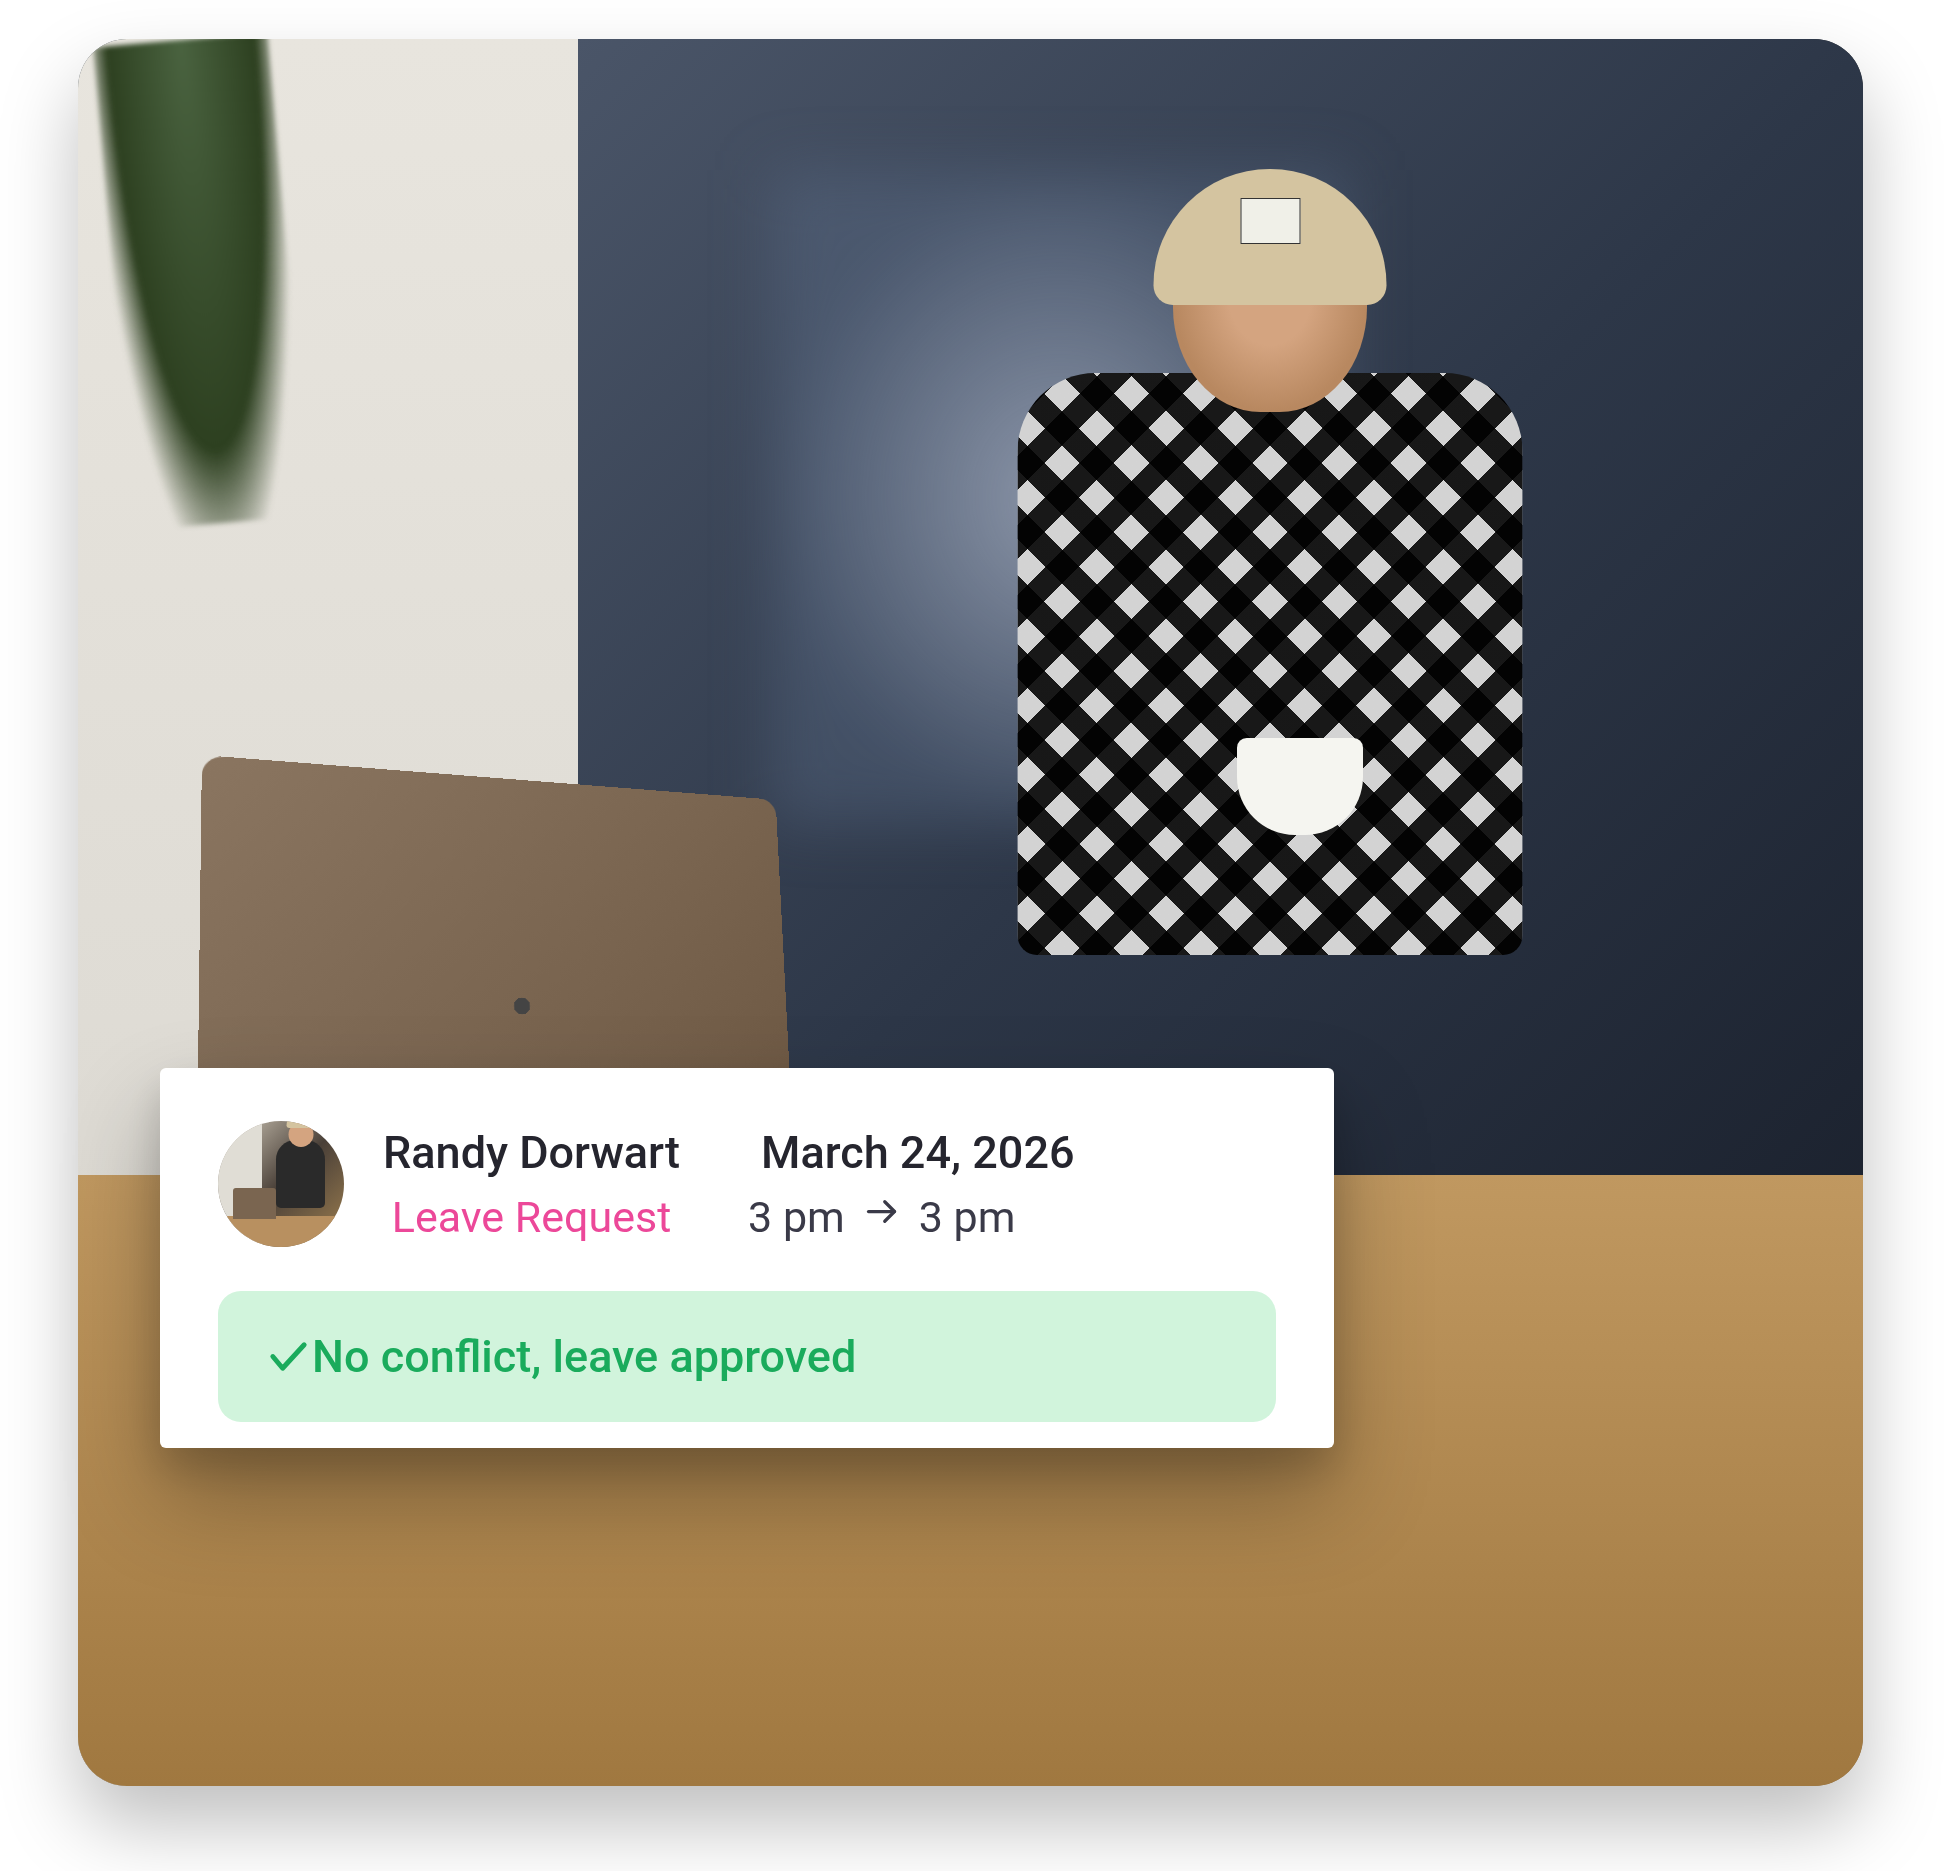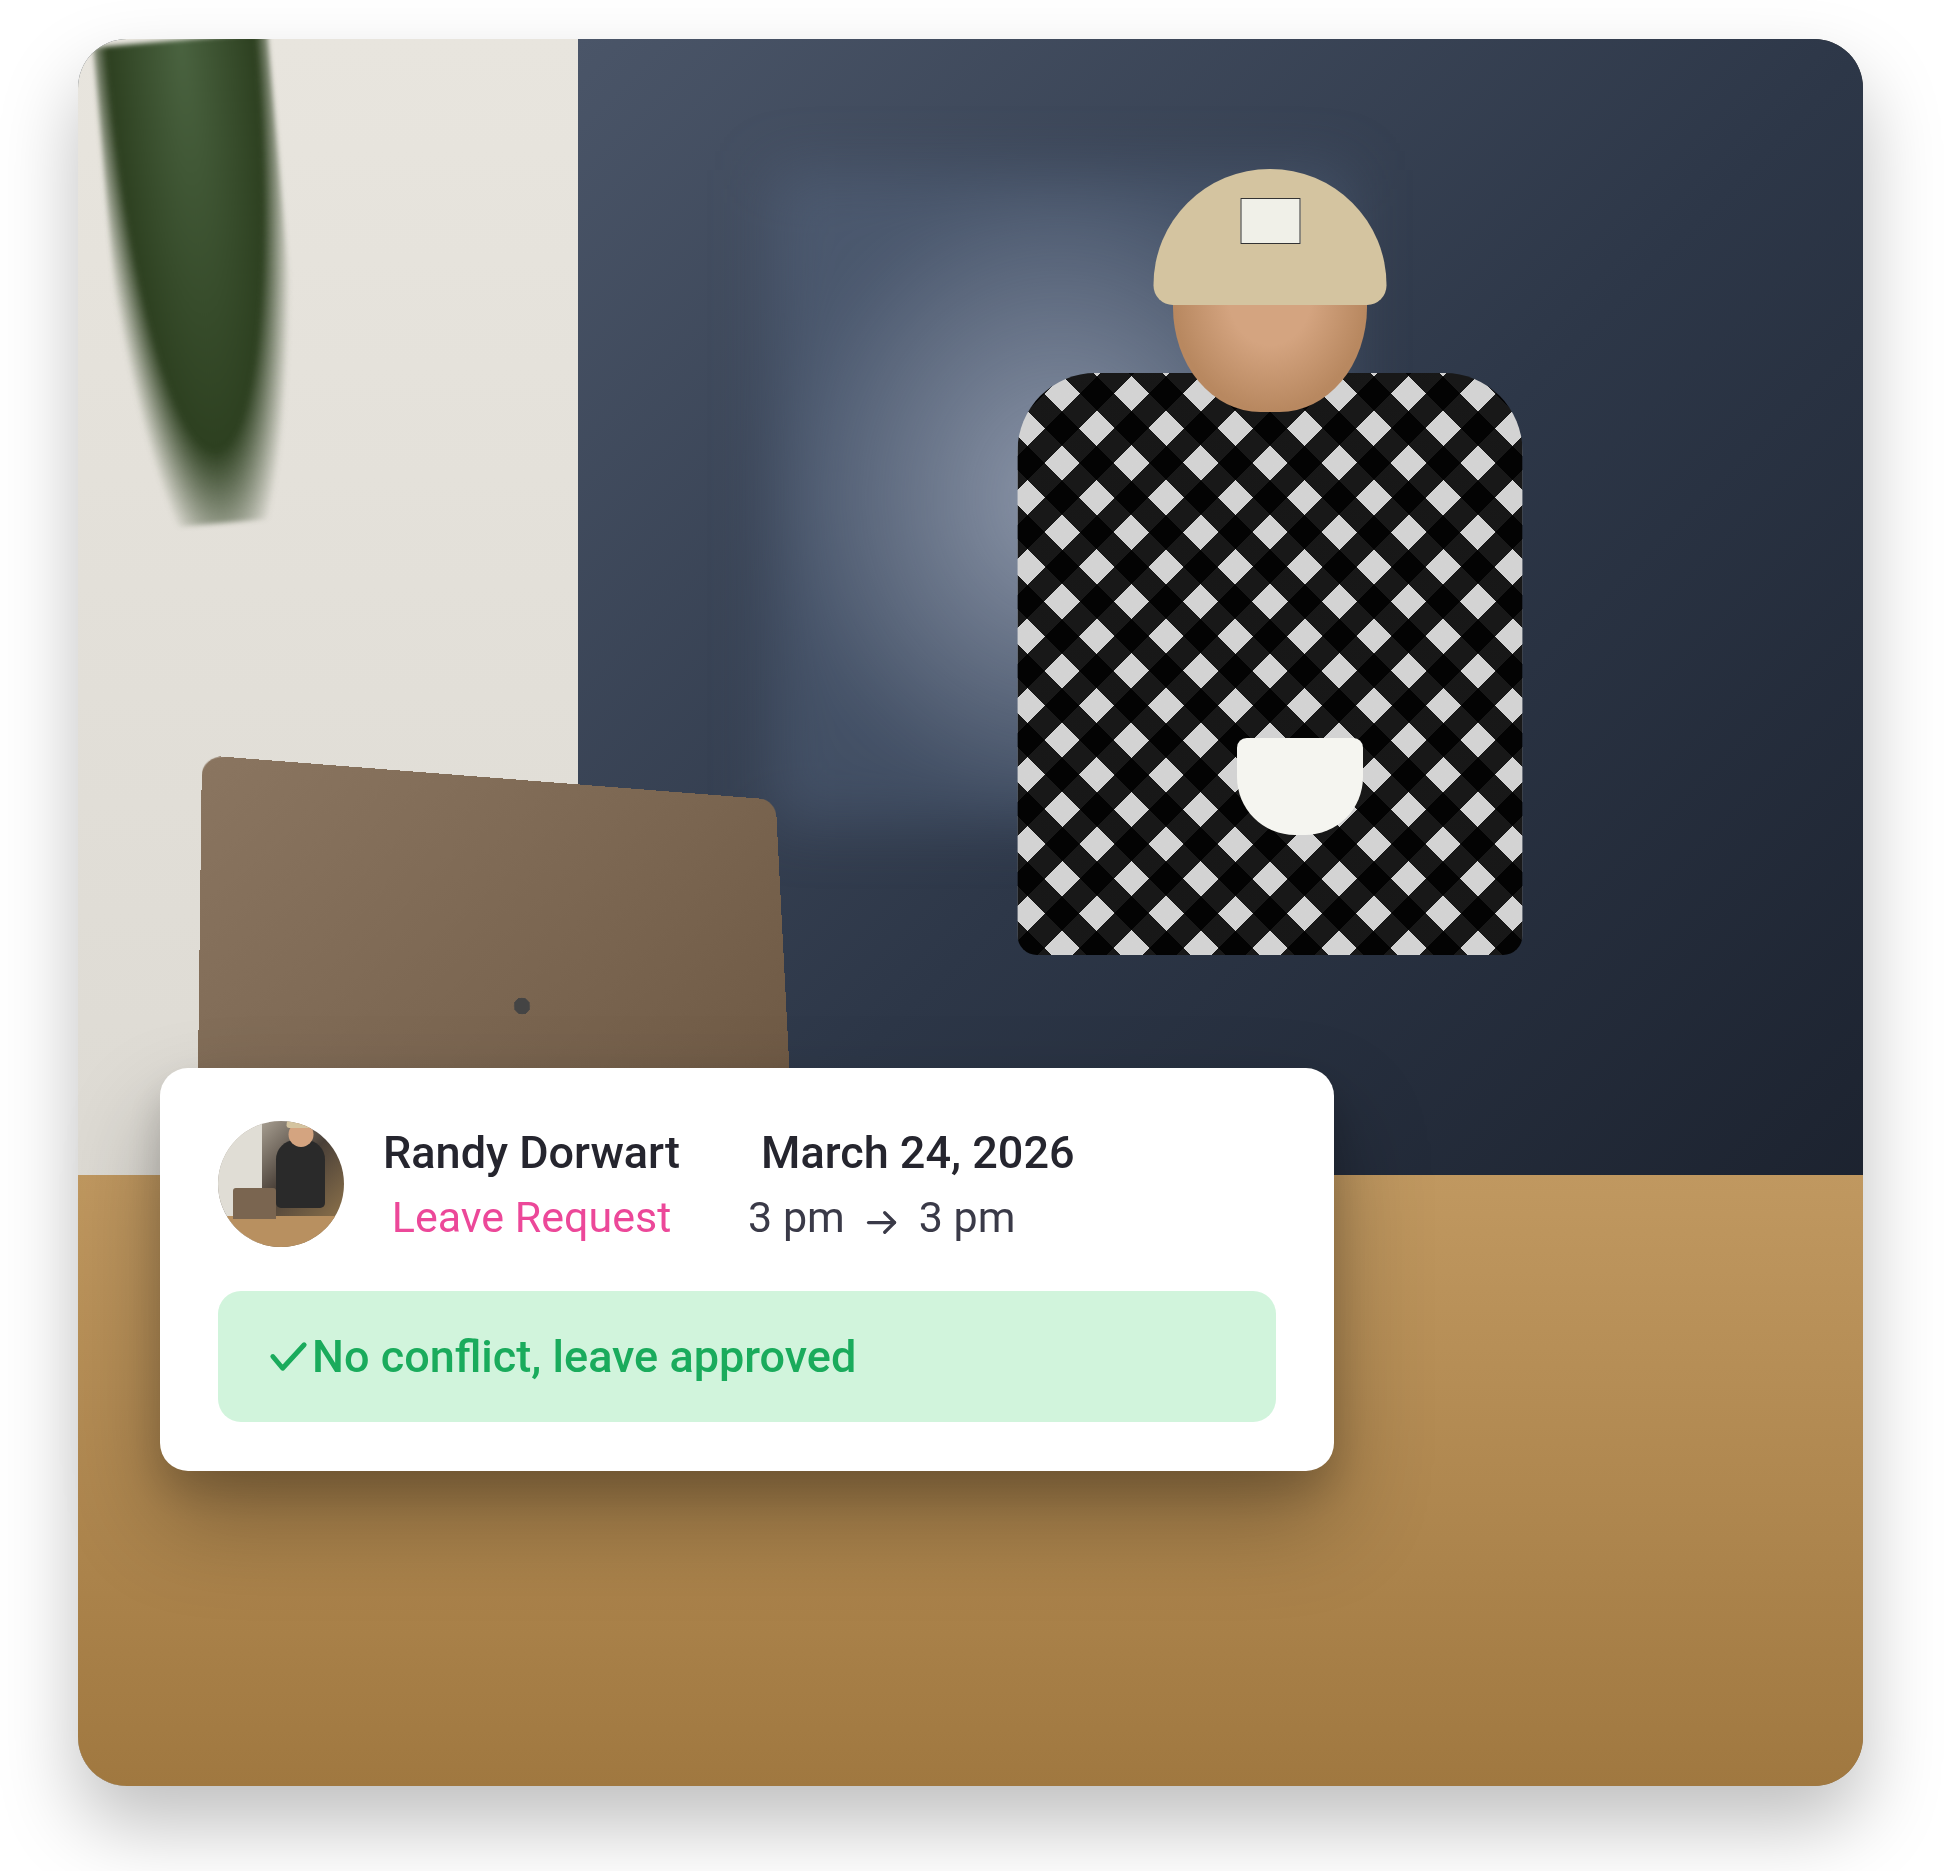--- a/index.html
+++ b/index.html
@@ -161,22 +161,22 @@
       background: linear-gradient(180deg, #c09860 0%, #a07840 100%);
     }
 
     
     .card {
       position: absolute;
       left: 121px;
       top: 1029px;
       width: 1174px;
       background: #ffffff;
-      border-radius: 28px;
-      padding: 53px 58px 49px 58px;
+      border-radius: 6px;
+      padding: 53px 58px 26px 58px;
       box-shadow: 0 49px 97px rgba(0,0,0,0.3), 0 19.4px 39px rgba(0,0,0,0.15);
     }
     .card-header {
       display: flex;
       align-items: center;
       gap: 39px;
       margin-bottom: 44px;
     }
     .avatar {
       width: 126px;
@@ -223,21 +223,21 @@
       font-weight: 400;
       color: #ec4899;
       white-space: nowrap;
       text-align: center;
     }
     .time-range {
       font-size: 43px;
       font-weight: 400;
       color: #3a3a48;
       display: flex;
-      align-items: flex-end;
+      align-items: flex-start;
       gap: 17.5px;
       white-space: nowrap;
     }
     .arrow-icon {
       display: inline-flex;
       align-items: center;
     }
     .status-banner {
       background: #d1f4dc;
       border-radius: 23px;

